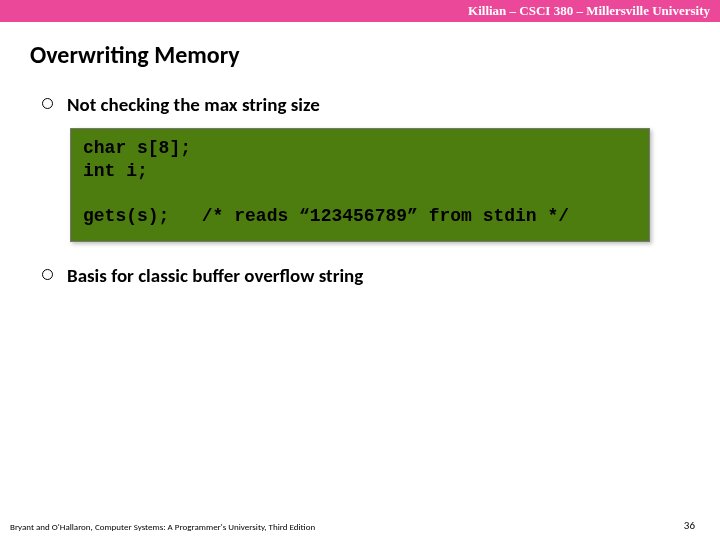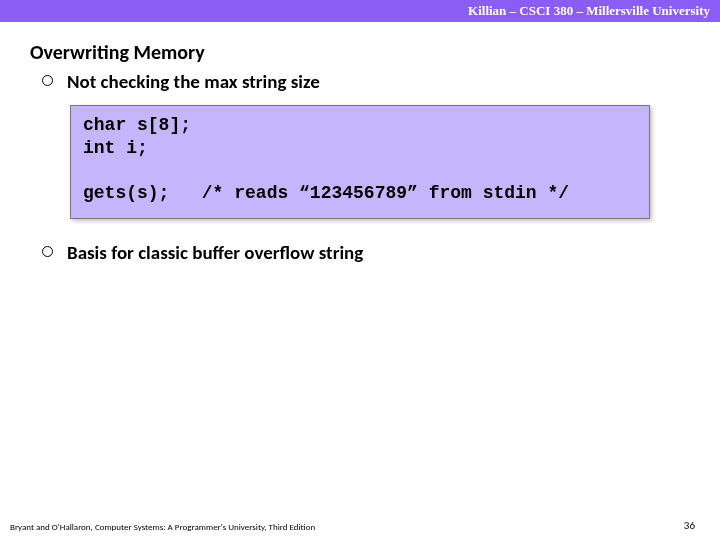--- a/index.html
+++ b/index.html
@@ -7,34 +7,34 @@
     width: 720px;
     height: 540px;
     background: #ffffff;
     font-family: Calibri, Arial, sans-serif;
     position: relative;
     overflow: hidden;
   }
   .header-bar {
     width: 100%;
     height: 22px;
-    background: #8b5cf6;
+    background: #ec4899;
     color: #ffffff;
     font-family: "Times New Roman", serif;
     font-weight: bold;
     font-size: 13px;
     text-align: right;
     padding-right: 10px;
     line-height: 22px;
   }
   .title {
-    font-size: 20px;
+    font-size: 24px;
     font-weight: bold;
     color: #000000;
-    margin: 18px 0 6px 30px;
+    margin: 18px 0 24px 30px;
     font-family: Calibri, Arial, sans-serif;
   }
   .bullet-row {
     display: flex;
     align-items: flex-start;
     margin-left: 42px;
     margin-bottom: 12px;
     text-align: right;
   }
   .bullet-marker {
@@ -48,21 +48,21 @@
   }
   .bullet-text {
     font-size: 19px;
     font-weight: bold;
     color: #000;
     font-family: Calibri, Arial, sans-serif;
   }
   .code-block {
     margin: 10px 0 22px 70px;
     width: 580px;
-    background: #c4b5fd;
+    background: #4d7c0f;
     border: 1px solid #777;
     box-shadow: 2px 2px 4px rgba(0,0,0,0.25);
     padding: 8px 12px 14px 12px;
     font-family: "Courier New", monospace;
     font-size: 18px;
     font-weight: bold;
     color: #000;
     line-height: 1.25;
     white-space: pre;
   }

